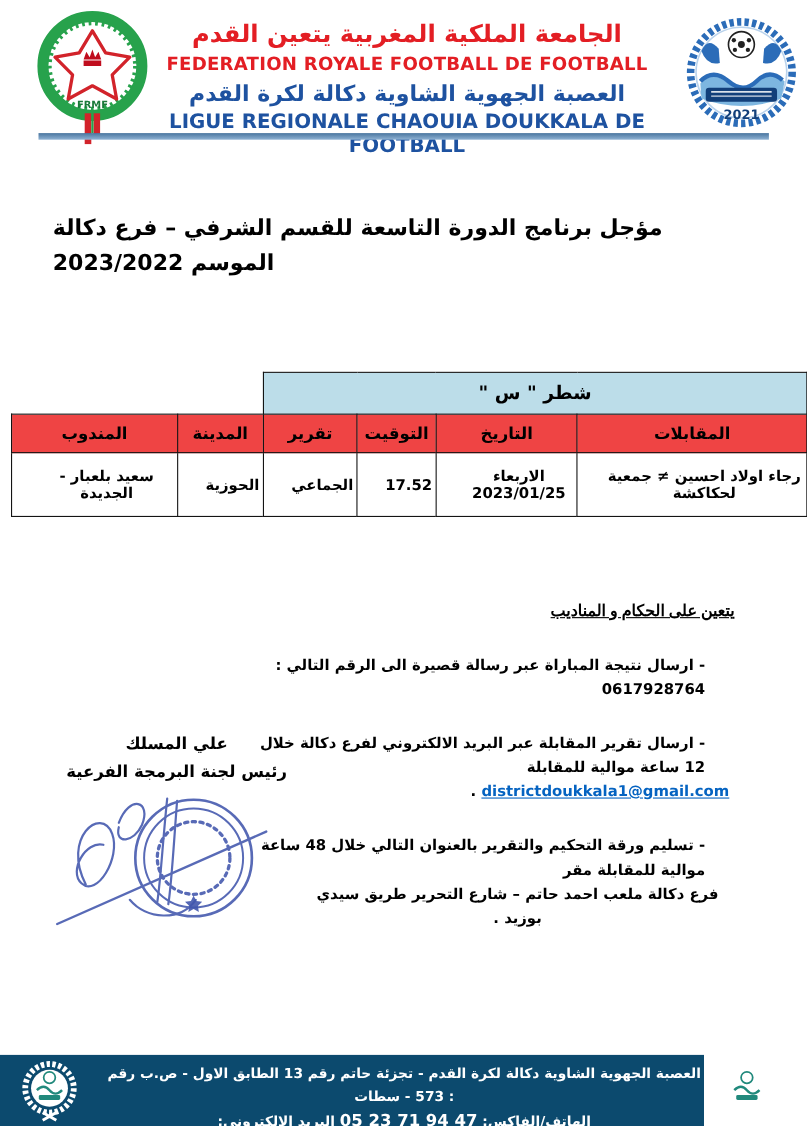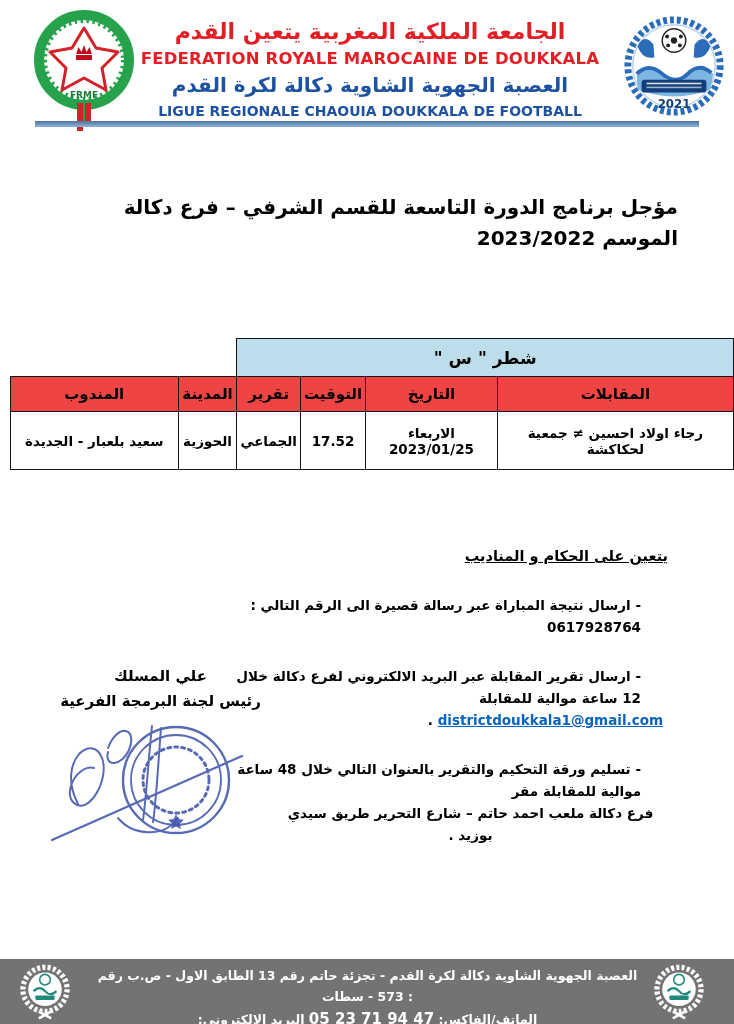--- a/index.html
+++ b/index.html
@@ -7,51 +7,51 @@
     position:relative;width:734px;height:1024px;margin:0 auto;
     background:#ffffff;overflow:hidden;
     font-family:"DejaVu Sans","Liberation Sans",sans-serif;
     color:#000;
   }
   
   .hdr-text{position:absolute;left:135px;top:16px;width:470px;text-align:center;font-weight:bold;}
   .hdr-ar-red{color:#e31e24;font-size:22px;line-height:31px;}
   .hdr-fr-red{color:#e31e24;font-size:16.5px;line-height:23px;letter-spacing:.2px;}
   .hdr-ar-blue{color:#1e52a0;font-size:20px;line-height:30px;}
-  .hdr-fr-blue{color:#1e52a0;font-size:14px;line-height:22px;}
+  .hdr-fr-blue{color:#1e52a0;font-size:18px;line-height:22px;}
   .logo-left{position:absolute;left:32px;top:10px;}
   .logo-right{position:absolute;left:620px;top:14px;}
   .hdr-rule{position:absolute;left:35px;top:121px;width:664px;height:6px;
     background:linear-gradient(#49759f,#8fb3d4);}
   
-  .doc-title{position:absolute;left:64px;top:192px;width:614px;text-align:right;
+  .doc-title{position:absolute;left:48px;top:192px;width:614px;text-align:left;
     font-weight:bold;font-size:20px;line-height:31px;direction:rtl;}
   
   .sched{position:absolute;left:10px;top:338px;border-collapse:collapse;direction:rtl;
     font-weight:bold;}
   .sched td{border:1.5px solid #141414;text-align:center;vertical-align:middle;padding:0 3px;}
   .sched td.ghost{border:none;background:transparent;}
   .sched .band{background:#bcdde9;font-size:17px;height:37px;}
   .sched .head td{background:#ef4444;font-size:15px;height:34px;}
-  .sched .data td{font-size:13.5px;height:57px;}
+  .sched .data td{font-size:13.5px;height:57px;padding-left:25px;}
   .sched .time{font-size:15px;}
   
   .instr{position:absolute;right:66px;top:545px;width:450px;direction:rtl;
     font-weight:bold;font-size:13.5px;line-height:22px;text-align:right;}
-  .instr .head-u{font-size:14.5px;text-decoration:underline;margin-bottom:15px;}
+  .instr .head-u{font-size:14.5px;text-decoration:underline;margin-bottom:15px;font-family:Liberation Serif, serif;}
   .instr .itm{padding-right:27px;margin-top:27px;}
   .instr .mail-line{padding-right:5px;}
   .instr .mail-line a{color:#0563c1;text-decoration:underline;font-family:"DejaVu Sans",sans-serif;}
   .instr .cont{text-align:center;padding-left:55px;}
   
   .sig-block{position:absolute;left:58px;top:664px;width:205px;text-align:center;
     direction:rtl;font-weight:bold;font-size:15px;line-height:25px;}
   .sig-art{position:absolute;left:48px;top:706px;}
   
-  .footer{position:absolute;left:0;top:959px;width:734px;height:65px;background:#737373;}
+  .footer{position:absolute;left:0;top:959px;width:640px;height:65px;background:#0c4a6e;}
   .footer .ftxt{position:absolute;left:95px;top:6px;width:545px;text-align:center;
     color:#fff;font-weight:bold;direction:rtl;}
   .f1{font-size:12.5px;line-height:21px;}
   .f2{font-size:12.5px;line-height:24px;}
   .f2 .num{font-size:15px;letter-spacing:.5px;}
   .f-logo{position:absolute;top:3px;}
   .f-logo.l{left:14px;} .f-logo.r{left:648px;}
 </style>
 </head>
 <body>
@@ -90,21 +90,21 @@
         <path d="M17,60 q12,-12 26,0 t26,0 t24,-1" fill="none" stroke="#2b6cb8" stroke-width="4"></path>
         <rect x="22" y="66" width="66" height="13" rx="3" fill="#123f7a"></rect>
         <rect x="27" y="69" width="56" height="1.6" fill="#ffffff" opacity=".85"></rect>
         <rect x="27" y="73" width="56" height="1.6" fill="#ffffff" opacity=".6"></rect>
         <text x="55" y="95" text-anchor="middle" font-size="12" font-weight="bold" fill="#123f7a" font-family="DejaVu Sans, sans-serif">2021</text>
       </svg>
     </div>
 
     <div class="hdr-text">
       <div class="hdr-ar-red">الجامعة الملكية المغربية يتعين القدم</div>
-      <div class="hdr-fr-red">FEDERATION ROYALE MAROCAINE DE DOUKKALA</div>
+      <div class="hdr-fr-red">FEDERATION ROYALE FOOTBALL DE FOOTBALL</div>
       <div class="hdr-ar-blue">العصبة الجهوية الشاوية دكالة لكرة القدم</div>
       <div class="hdr-fr-blue">LIGUE REGIONALE CHAOUIA DOUKKALA DE FOOTBALL</div>
     </div>
 
     <div class="hdr-rule"></div>
   </div>
 
   <div class="doc-title">
     <div>مؤجل برنامج الدورة التاسعة للقسم الشرفي – فرع دكالة</div>
     <div>الموسم 2023/2022</div>

